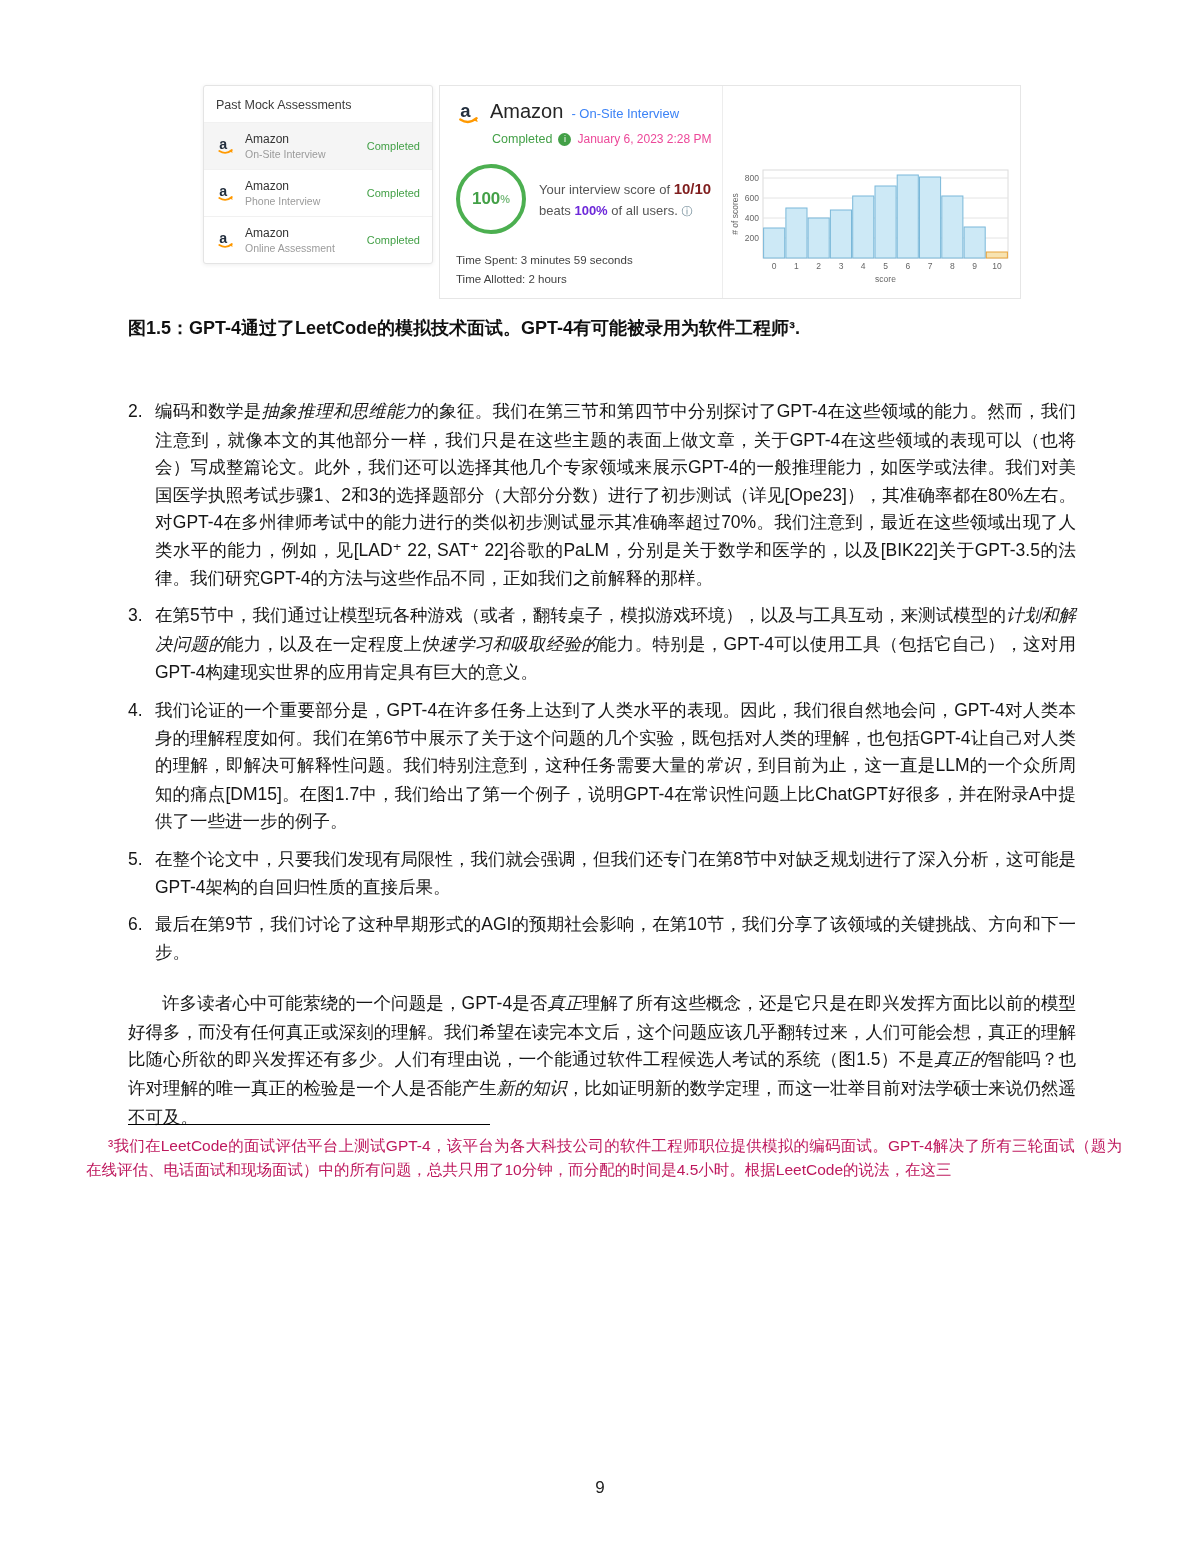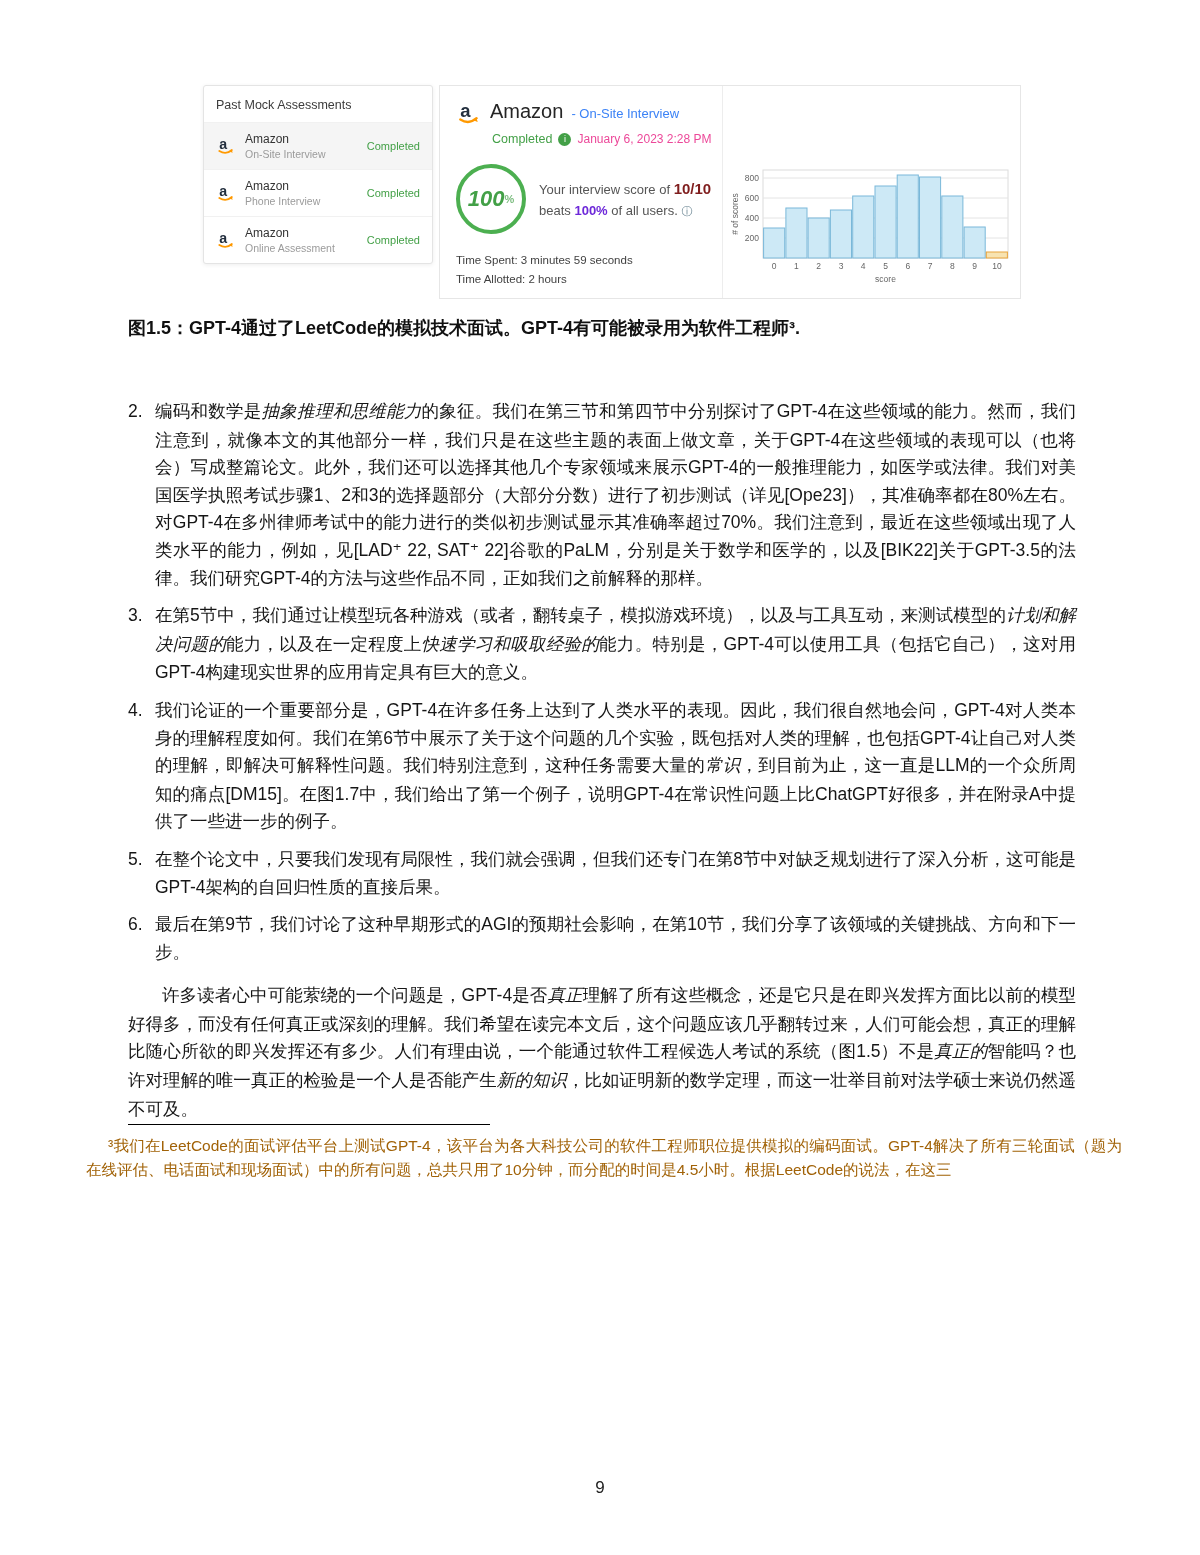--- a/index.html
+++ b/index.html
@@ -25,43 +25,43 @@
   .detail-company{font-size:20px;color:#262626;}
   .detail-subtitle{font-size:13px;color:#3b82f6;}
   .status-row{display:flex;align-items:center;gap:6px;margin:6px 0 0 36px;}
   .status-label{font-size:12.5px;color:#43a047;}
   .status-dot{width:13px;height:13px;border-radius:50%;background:#43a047;color:#fff;font-size:9px;
               line-height:13px;text-align:center;display:inline-block;flex:none;}
   .status-date{font-size:12px;color:#ec4899;}
   .score-row{display:flex;align-items:center;gap:13px;margin-top:18px;}
   .ring{width:62px;height:62px;border-radius:50%;border:4.5px solid #4caf50;display:flex;
         align-items:center;justify-content:center;flex:none;background:#fff;}
-  .ring-val{font-size:22px;color:#43a047;font-weight:bold;font-style:italic;}
+  .ring-val{font-size:17px;color:#43a047;font-weight:bold;}
   .ring-sign{font-size:11px;color:#7dbd80;font-weight:bold;}
   .score-text{font-size:13px;color:#555;line-height:1.55;}
   .score-blue{color:#7f1d1d;font-size:15px;font-weight:bold;}
   .score-bold{color:#6d28d9;font-weight:bold;}
   .info-icon{font-size:11px;color:#607d8b;}
   .time-block{margin-top:20px;font-size:11.5px;color:#3f3f3f;display:flex;flex-direction:column;gap:7px;}
   .chart-panel{flex:1;border-left:1px solid #ededed;display:flex;align-items:flex-end;justify-content:center;
                padding:10px 6px 14px;}
 
   
   .caption{position:absolute;left:128px;top:316px;width:960px;font-size:18px;font-weight:700;color:#111;}
   .body{position:absolute;left:128px;top:388px;width:948px;font-size:17.5px;line-height:27.6px;text-align:justify;}
   .intro{margin-left:52px;}
   .body-li{display:flex;margin-top:10px;}
   .li-num{flex:none;width:27px;}
   .li-text{flex:1;text-align:justify;}
-  .closing{margin-top:16px;text-indent:34px;}
+  .closing{margin-top:24px;text-indent:34px;}
 
   
   .footnote-sep{position:absolute;left:128px;top:1124px;width:362px;border-top:1.6px solid #000;}
   .footnote{position:absolute;left:86px;top:1134px;width:1036px;font-size:15.5px;line-height:24px;
-            text-align:justify;text-indent:22px;color:#a16207;}
+            text-align:justify;text-indent:22px;color:#be185d;}
 
   .page-number{position:absolute;left:0;right:0;top:1478px;text-align:center;font-size:17px;color:#222;}
 </style>
 </head>
 <body>
 
 <div class="figure">
 
   <div class="mock-card">
     <div class="mock-card-title">Past Mock Assessments</div>

